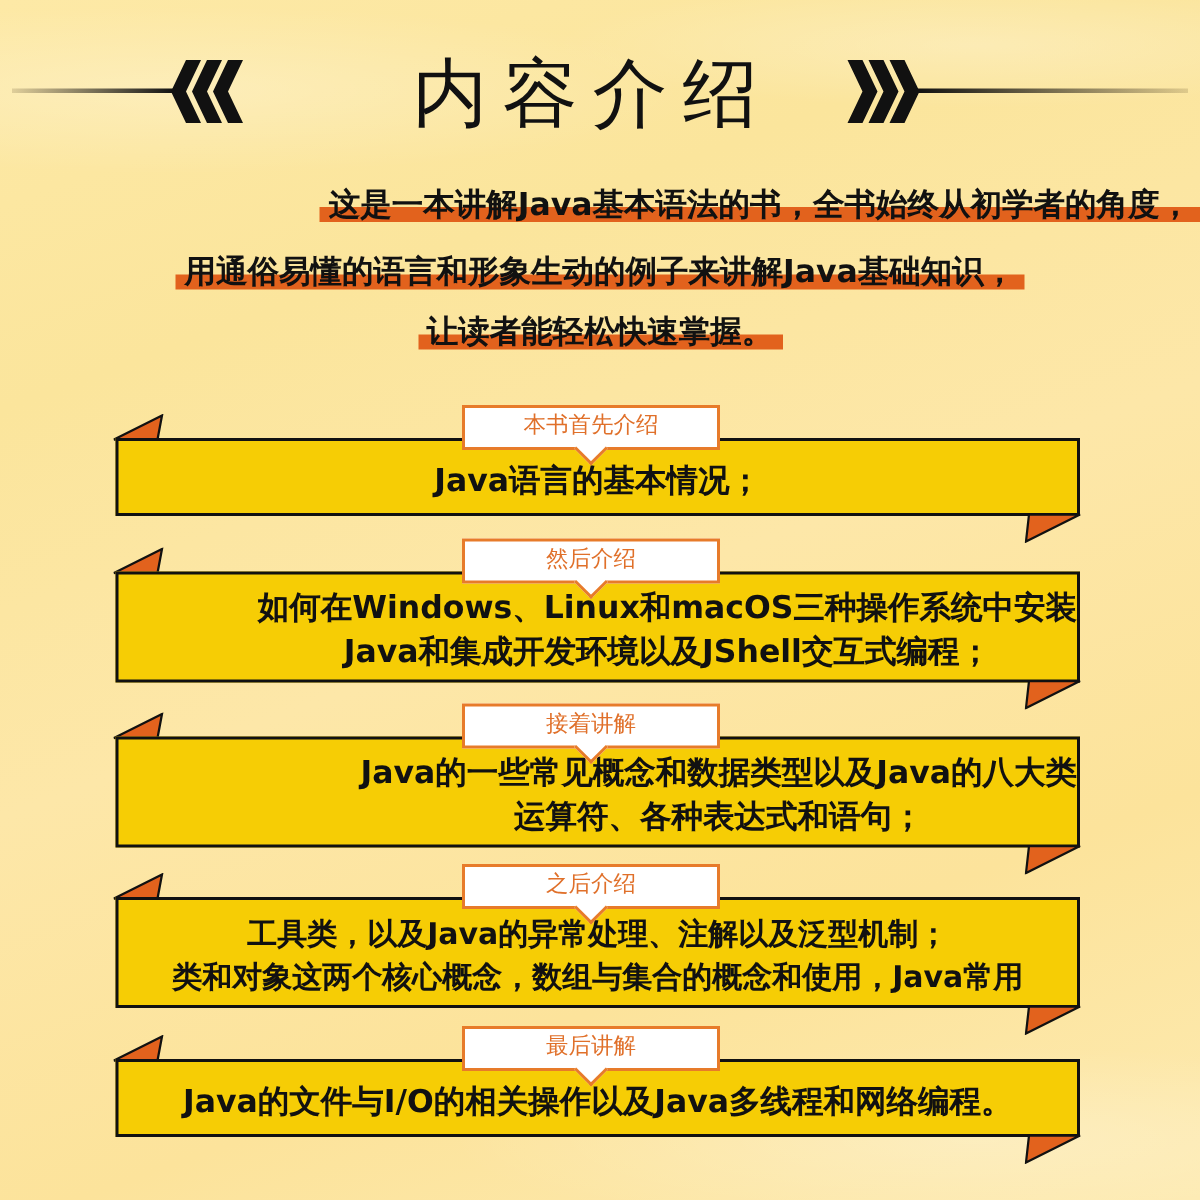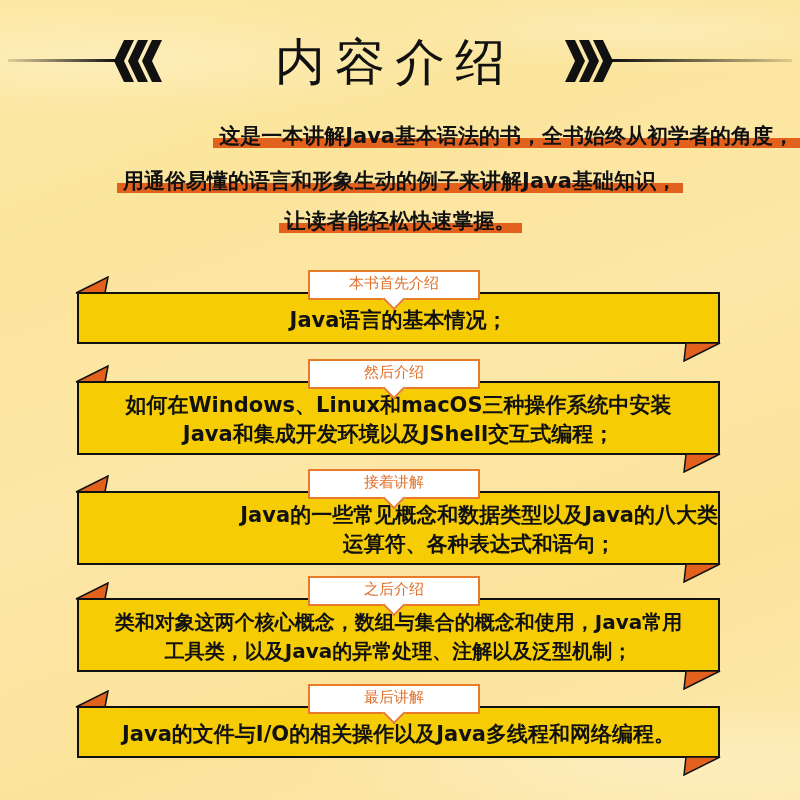--- a/index.html
+++ b/index.html
@@ -98,21 +98,21 @@
   <svg class="fold" style="left:606px;top:50px;" width="38" height="20">
       <polygon points="3,1 37,1 1,19" fill="#e2621d" stroke="#111" stroke-width="1.5"></polygon>
     </svg>
   <div class="tag" style="top:-22px;"><span>本书首先介绍</span><div class="pointer"></div></div>
 </div>
 
 <div class="banner" style="top:381px;">
   <svg class="fold" style="left:-2px;top:-16px;" width="36" height="18">
       <polygon points="1,17 33,1 30,17" fill="#e2621d" stroke="#111" stroke-width="1.5"></polygon>
     </svg>
-  <div class="band" style="height:74px;">
+  <div class="band" style="height:74px;justify-content:flex-end;">
     <div class="content">
         <div>如何在Windows、Linux和macOS三种操作系统中安装</div>
         <div>Java和集成开发环境以及JShell交互式编程；</div>
       </div>
   </div>
   <svg class="fold" style="left:606px;top:72px;" width="38" height="20">
       <polygon points="3,1 37,1 1,19" fill="#e2621d" stroke="#111" stroke-width="1.5"></polygon>
     </svg>
   <div class="tag" style="top:-22px;"><span>然后介绍</span><div class="pointer"></div></div>
 </div>
@@ -132,22 +132,22 @@
     </svg>
   <div class="tag" style="top:-22px;"><span>接着讲解</span><div class="pointer"></div></div>
 </div>
 
 <div class="banner" style="top:598px;">
   <svg class="fold" style="left:-2px;top:-16px;" width="36" height="18">
       <polygon points="1,17 33,1 30,17" fill="#e2621d" stroke="#111" stroke-width="1.5"></polygon>
     </svg>
   <div class="band" style="height:74px;">
     <div class="content" style="font-size:20px;">
+        <div>工具类，以及Java的异常处理、注解以及泛型机制；</div>
         <div>类和对象这两个核心概念，数组与集合的概念和使用，Java常用</div>
-        <div>工具类，以及Java的异常处理、注解以及泛型机制；</div>
       </div>
   </div>
   <svg class="fold" style="left:606px;top:72px;" width="38" height="20">
       <polygon points="3,1 37,1 1,19" fill="#e2621d" stroke="#111" stroke-width="1.5"></polygon>
     </svg>
   <div class="tag" style="top:-22px;"><span>之后介绍</span><div class="pointer"></div></div>
 </div>
 
 <div class="banner" style="top:706px;">
   <svg class="fold" style="left:-2px;top:-16px;" width="36" height="18">

